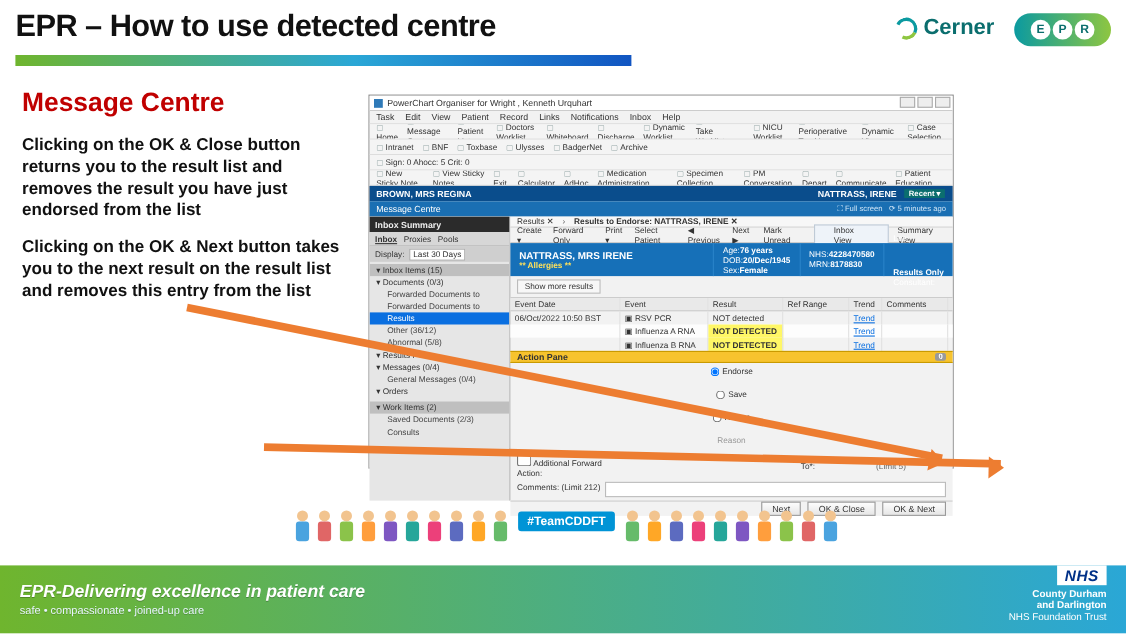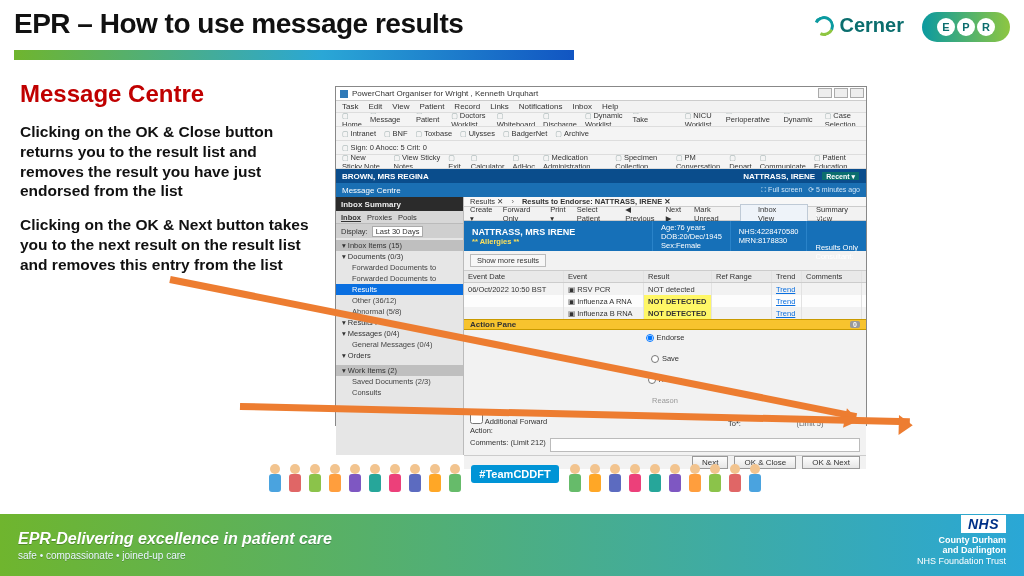--- a/index.html
+++ b/index.html
@@ -52,21 +52,21 @@
   .main { flex: 1; display: flex; flex-direction: column; }
   .crumbs { height: 14px; border-bottom: 1px solid #ccc; display: flex; align-items: center; padding: 0 6px; gap: 8px; background: #f7f7f7; font-size: 7.5px; }
   .crumbs .x { color: #666; }
   .cmdbar { height: 14px; border-bottom: 1px solid #ccc; display: flex; align-items: center; gap: 8px; padding: 0 6px; background: #f2f2f2; font-size: 7.5px; }
   .cmdbar .btn { border: 1px solid #bfcad6; background: #eef3f9; padding: 0 17px; }
   .patbanner { height: 30px; background: #1670b8; color: #fff; display: flex; align-items: stretch; font-size: 7.5px; }
   .patbanner .col { padding: 2px 8px; border-right: 1px solid #2a83c9; display: flex; flex-direction: column; justify-content: center; }
   .patbanner .name { font-weight: 800; font-size: 9px; }
   .patbanner .alg { color: #ffe15a; font-weight: 700; }
   .patbanner .lbl { font-weight: 400; }
-  .patbanner .val { font-weight: 400; margin-top: 22px; }
+  .patbanner .val { font-weight: 700; margin-top: 22px; }
   .showmore { padding: 3px 6px; }
   .showmore .b { display: inline-block; border: 1px solid #bbb; background: #f7f7f7; padding: 1px 6px; font-size: 7.5px; }
   .tbl { border-top: 1px solid #ccc; }
   .tbl .hd, .tbl .rw { display: grid; grid-template-columns: 100px 80px 68px 60px 30px 60px; height: 12px; font-size: 7.5px; }
   .tbl .hd { background: #e9e9e9; border-bottom: 1px solid #ccc; }
   .tbl .hd div, .tbl .rw div { padding: 0 4px; display: flex; align-items: center; border-right: 1px solid #e2e2e2; overflow: hidden; white-space: nowrap; }
   .tbl .rw:nth-child(even) { background: #fdfdfd; }
   .tbl .notdet { background: #fff766; font-weight: 700; }
   .tbl .trend { color: #0a6fe0; text-decoration: underline; }
   .spacer { flex: 1; }
@@ -98,21 +98,21 @@
   .footer .t1 { font-size: 16px; font-weight: 800; font-style: italic; text-shadow: 0 1px 0 rgba(0,0,0,.25); }
   .footer .t2 { font-size: 10px; color: #e9f5ff; margin-top: 2px; text-shadow: 0 1px 0 rgba(0,0,0,.2); }
   .nhs { position: absolute; right: 18px; bottom: 10px; text-align: right; }
   .nhs .box { display: inline-block; background: #fff; color: #003087; font-weight: 900; font-style: italic; padding: 1px 7px; font-size: 14px; letter-spacing: 0.5px; }
   .nhs .sub { color: #fff; font-size: 9px; line-height: 1.15; margin-top: 2px; }
 </style>
 </head>
 <body>
 
 <div class="slide">
-  <div class="slide-title">EPR – How to use message results</div>
+  <div class="slide-title">EPR – How to use detected centre</div>
   <div class="logo-cerner">
       <span class="mark"></span>
       <span>Cerner</span>
     </div>
   <div class="logo-epr">
       <span class="balls">
         <span>E</span>
         <span>P</span>
         <span>R</span>
       </span>

